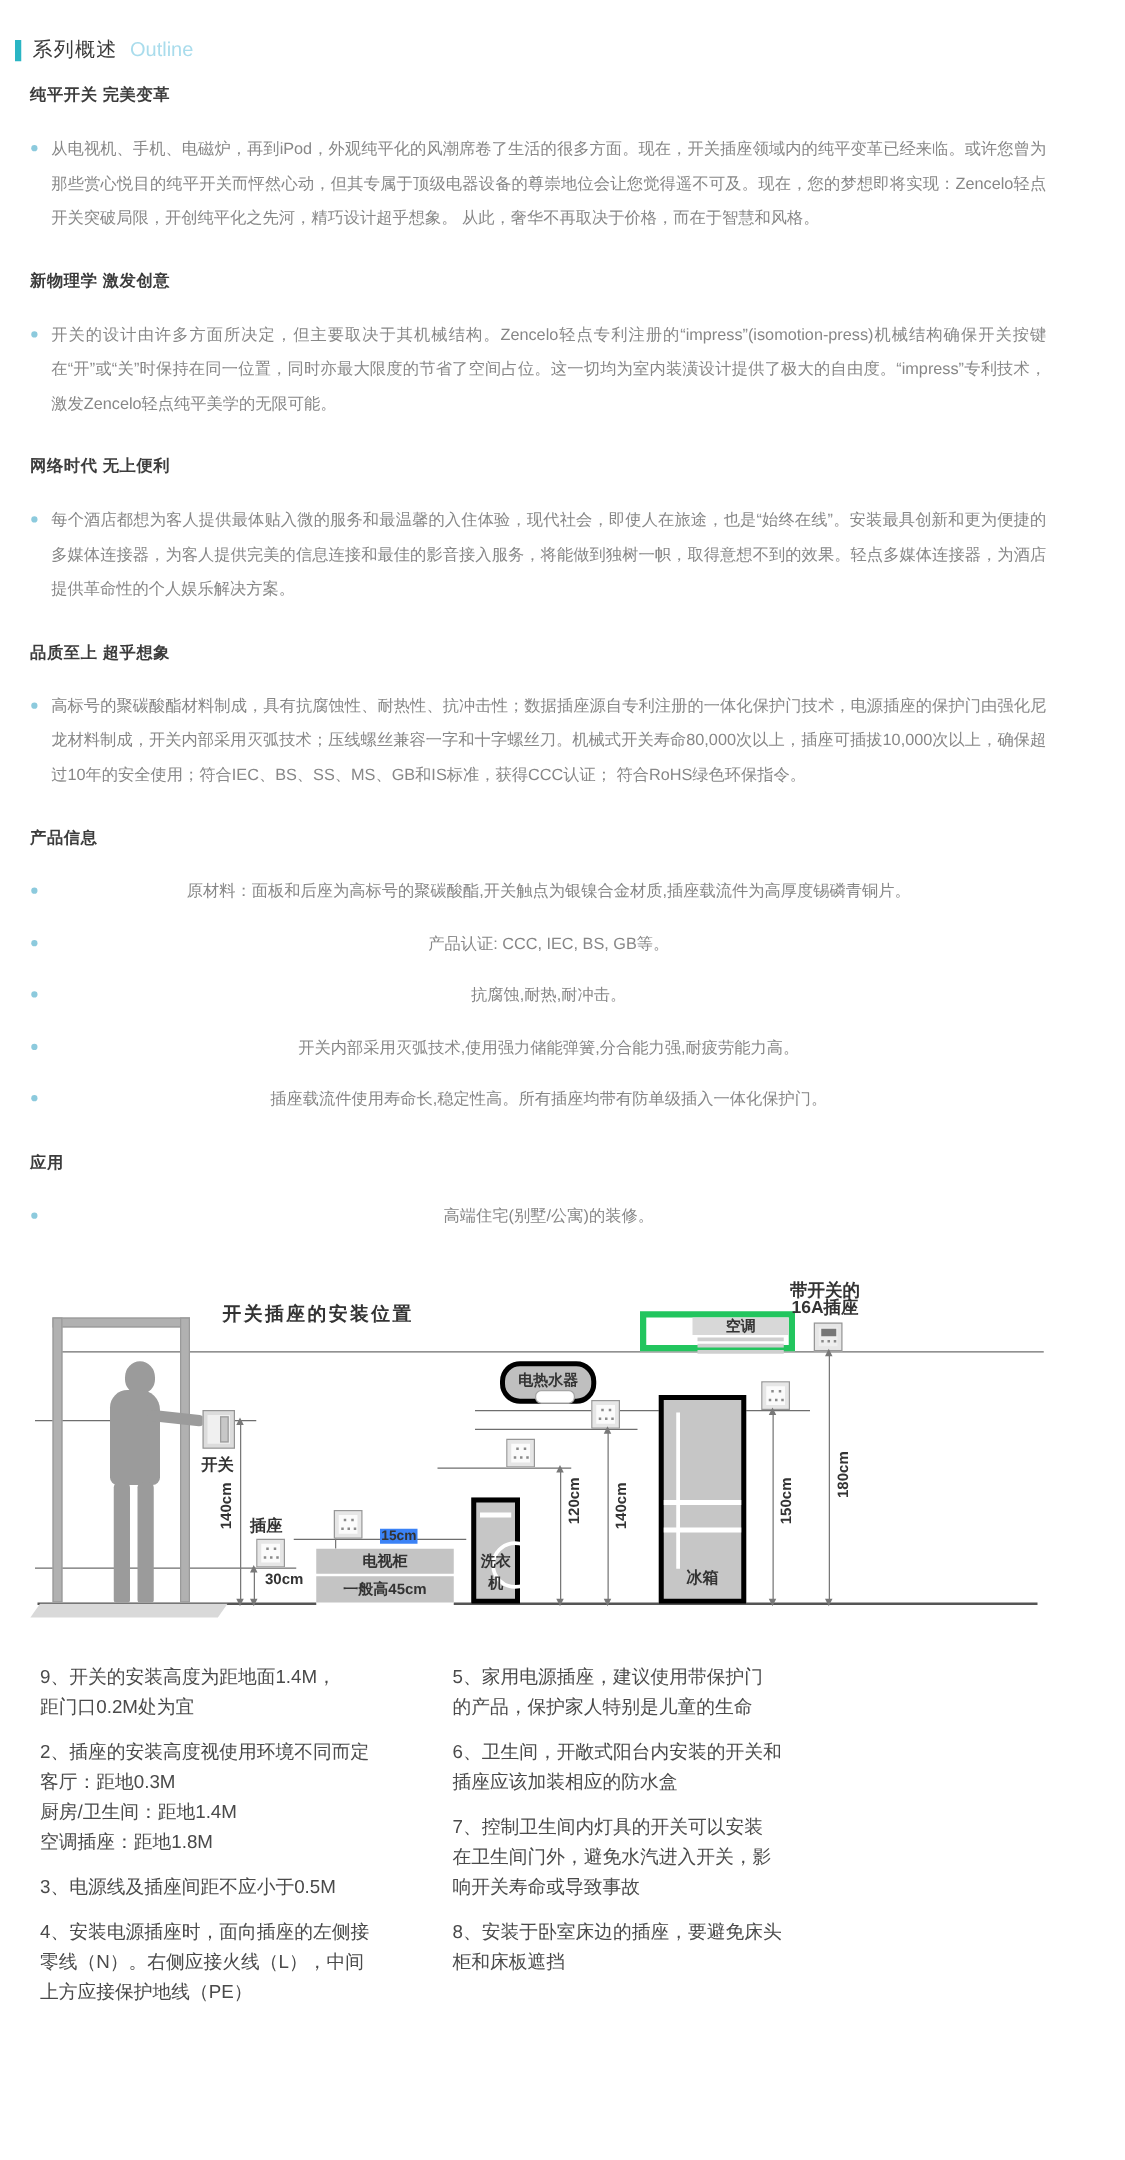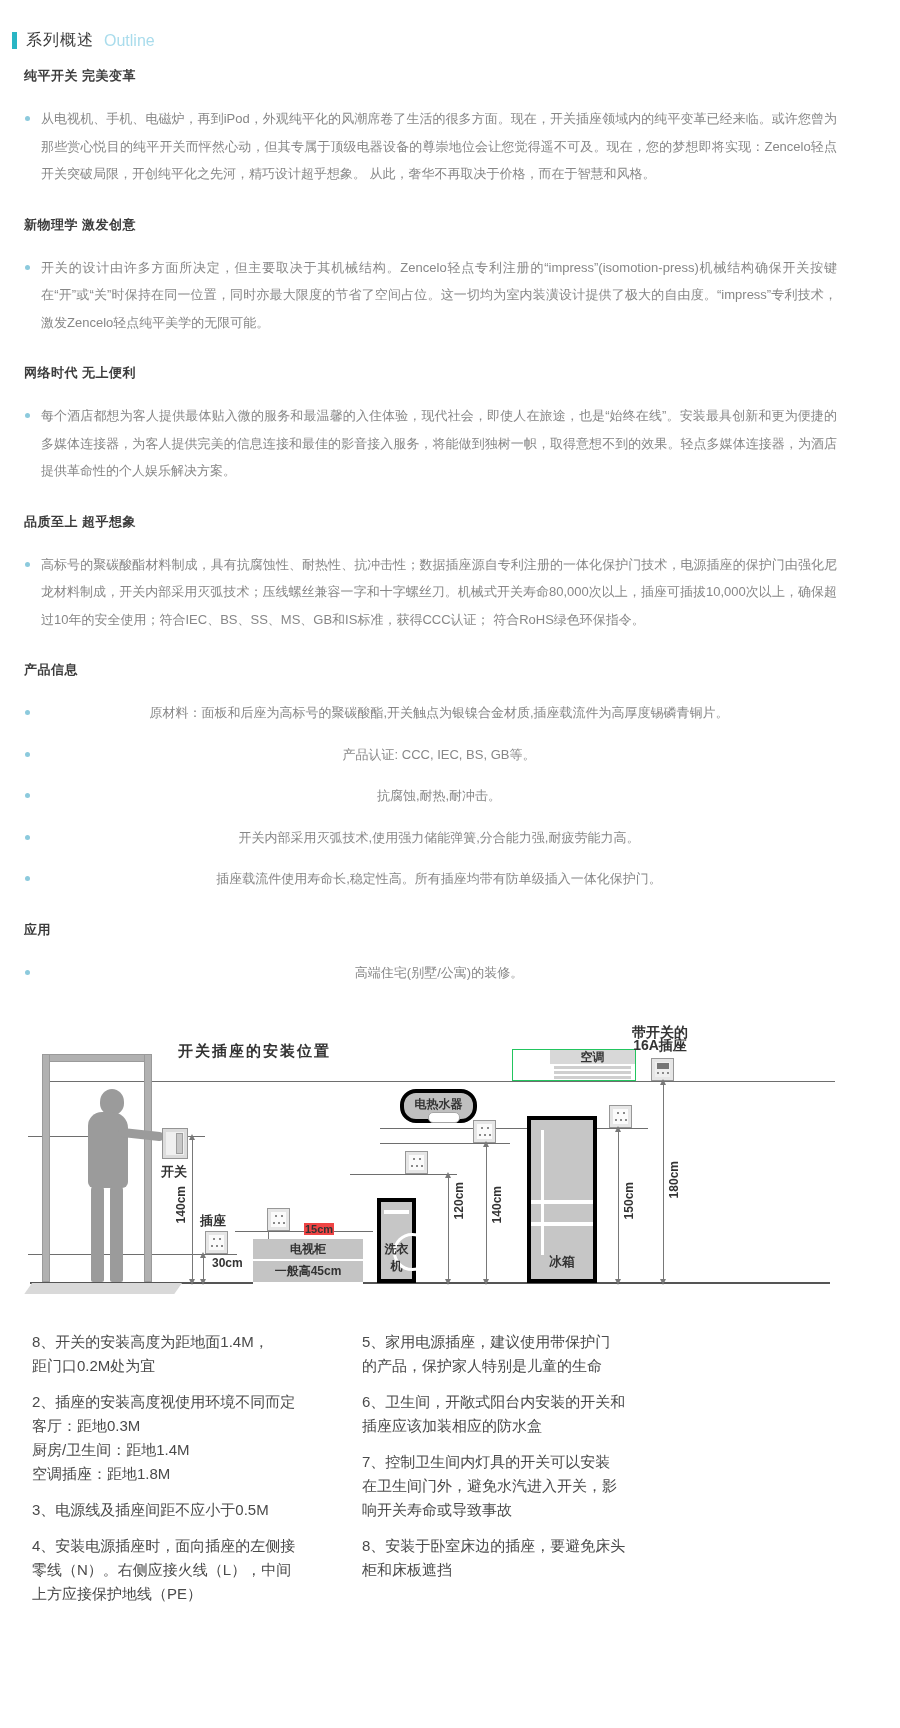--- a/index.html
+++ b/index.html
@@ -23,37 +23,37 @@
 
   
   .diagram{position:relative;width:812px;height:322px;margin:0 0 0 28px;}
   .hline{position:absolute;height:1px;background:#6e6e6e;}
   .floorline{position:absolute;height:2px;background:#555;}
   .vdim{position:absolute;width:1px;background:#787878;}
   .vdim.arrows:before{content:"";position:absolute;top:-1px;left:-3px;border:3px solid transparent;border-bottom:6px solid #787878;transform:translateY(-4px);}
   .vdim.arrows:after{content:"";position:absolute;bottom:-1px;left:-3px;border:3px solid transparent;border-top:6px solid #787878;transform:translateY(4px);}
   .vlabel{position:absolute;writing-mode:vertical-rl;transform:rotate(180deg);font-size:12px;font-weight:bold;color:#333;white-space:nowrap;}
   .dlabel{position:absolute;font-size:13px;font-weight:bold;color:#333;white-space:nowrap;}
-  .dlabel.small{font-size:11px;background:#ef4444;padding:0 1px;}
+  .dlabel.small{font-size:11px;background:#3b82f6;padding:0 1px;}
   .diagram-title{position:absolute;left:150px;top:56px;font-size:15px;font-weight:bold;color:#333;letter-spacing:2px;}
   .doorbar{position:absolute;background:#b1b1b1;border:1px solid #9a9a9a;box-sizing:border-box;}
   .shadow{position:absolute;left:4px;top:297px;width:150px;height:11px;background:#d9d9d9;transform:skewX(-35deg);transform-origin:left top;}
   .pp{position:absolute;background:#9b9b9b;}
   .socket{position:absolute;width:23px;height:23px;background:#fbfbfb;border:1px solid #979797;box-sizing:border-box;box-shadow:inset 0 0 0 3px #e6e6e6;}
   .socket:before{content:"";position:absolute;left:7px;top:6px;width:2px;height:2px;background:#8a8a8a;box-shadow:6px 0 0 #8a8a8a,-2px 7px 0 #8a8a8a,3px 7px 0 #8a8a8a,8px 7px 0 #8a8a8a;}
   .socket.switched{background:#efefef;}
   .socket.switched:after{content:"";position:absolute;left:5px;top:4px;width:12px;height:6px;background:#777;}
   .swplate{position:absolute;left:134px;top:142px;width:26px;height:31px;background:#f0f0f0;border:1px solid #949494;box-sizing:border-box;box-shadow:inset 0 0 0 3px #dcdcdc;}
   .swplate:before{content:"";position:absolute;left:13px;top:4px;bottom:4px;width:5px;background:#c7c7c7;border:1px solid #9d9d9d;}
   .appl{position:absolute;background:#c6c6c6;border:4px solid #000000;box-sizing:border-box;color:#333;font-weight:bold;}
   .appl .al{display:block;text-align:center;}
   .cab-band{display:block;background:#c4c4c4;text-align:center;font-size:12px;line-height:19px;}
   .heater{border-radius:16px;background:#bfbfbf;}
   .heater .pill{position:absolute;left:24px;top:19px;width:30px;height:9px;border-radius:5px;background:#fff;border:1px solid #a5a5a5;}
-  .acbox{position:absolute;border:1px solid #22c55e;background:#fff;box-sizing:border-box;padding-left:37px;}
+  .acbox{position:absolute;border:5px solid #22c55e;background:#fff;box-sizing:border-box;padding-left:37px;}
   .acbox .actop{display:block;background:#d8d8d8;text-align:center;font-size:12px;font-weight:bold;color:#333;line-height:14px;height:14px;}
   .acbox .vent{display:block;height:3px;background:#cfcfcf;margin:2px 4px 0 4px;}
   .fr-v{position:absolute;width:3px;background:#fff;}
   .fr-h{position:absolute;height:4px;background:#fff;}
   .wm-strip{position:absolute;left:3px;right:3px;top:8px;height:4px;background:#fff;}
   .wm-circle{position:absolute;left:12px;top:31px;width:32px;height:32px;border:3px solid #fff;border-radius:50%;}
   .s16-label{position:absolute;left:596px;top:40px;width:72px;text-align:center;font-size:14px;font-weight:bold;color:#333;line-height:13px;}
 
   
   .notes{display:flex;margin:22px 0 0 32px;}
@@ -218,21 +218,21 @@
       <span style="display:block;">带开关的</span>
       <span style="display:block;">16A插座</span>
     </div>
     <div class="socket switched" style="left:623px;top:72px;"></div>
     <div class="vdim arrows" style="left:635px;top:95px;height:202px;"></div>
     <div class="vlabel" style="left:639px;top:175px;">180cm</div>
   </div>
 
   <div class="notes">
     <div class="ncol-left">
-      <p class="note">8、开关的安装高度为距地面1.4M，
+      <p class="note">9、开关的安装高度为距地面1.4M，
 距门口0.2M处为宜</p>
       <p class="note">2、插座的安装高度视使用环境不同而定
 客厅：距地0.3M
 厨房/卫生间：距地1.4M
 空调插座：距地1.8M</p>
       <p class="note">3、电源线及插座间距不应小于0.5M</p>
       <p class="note">4、安装电源插座时，面向插座的左侧接
 零线（N）。右侧应接火线（L），中间
 上方应接保护地线（PE）</p>
     </div>

